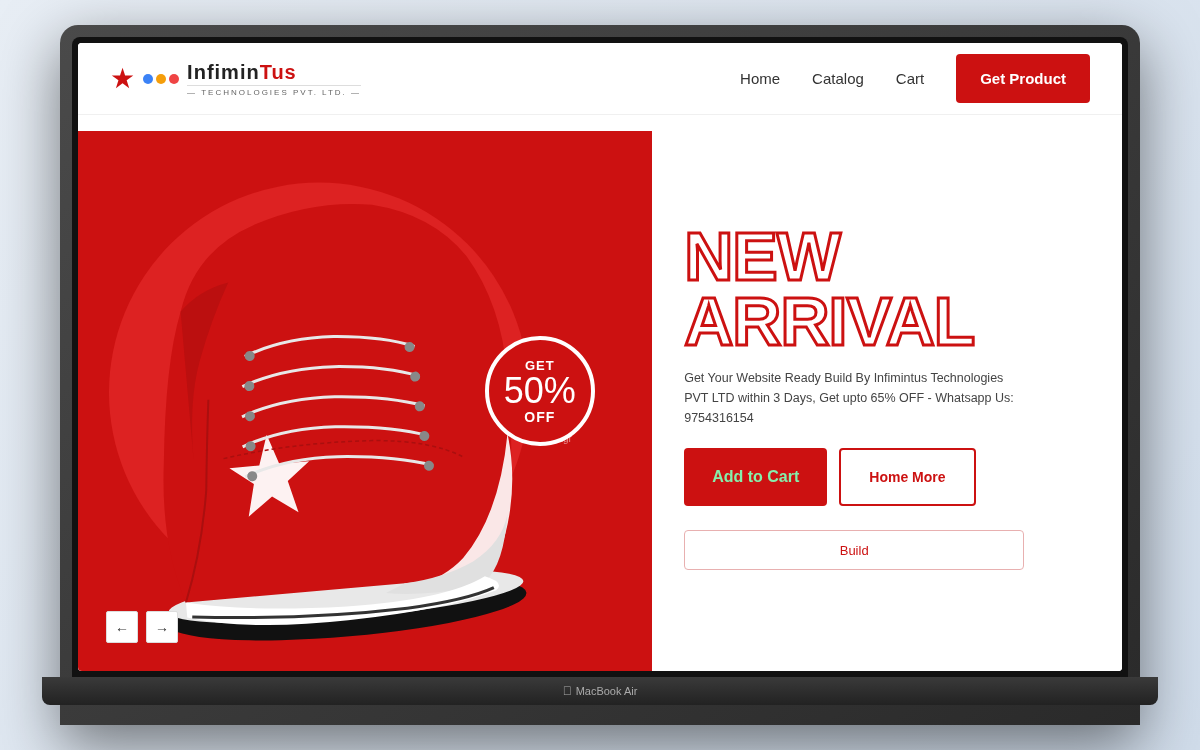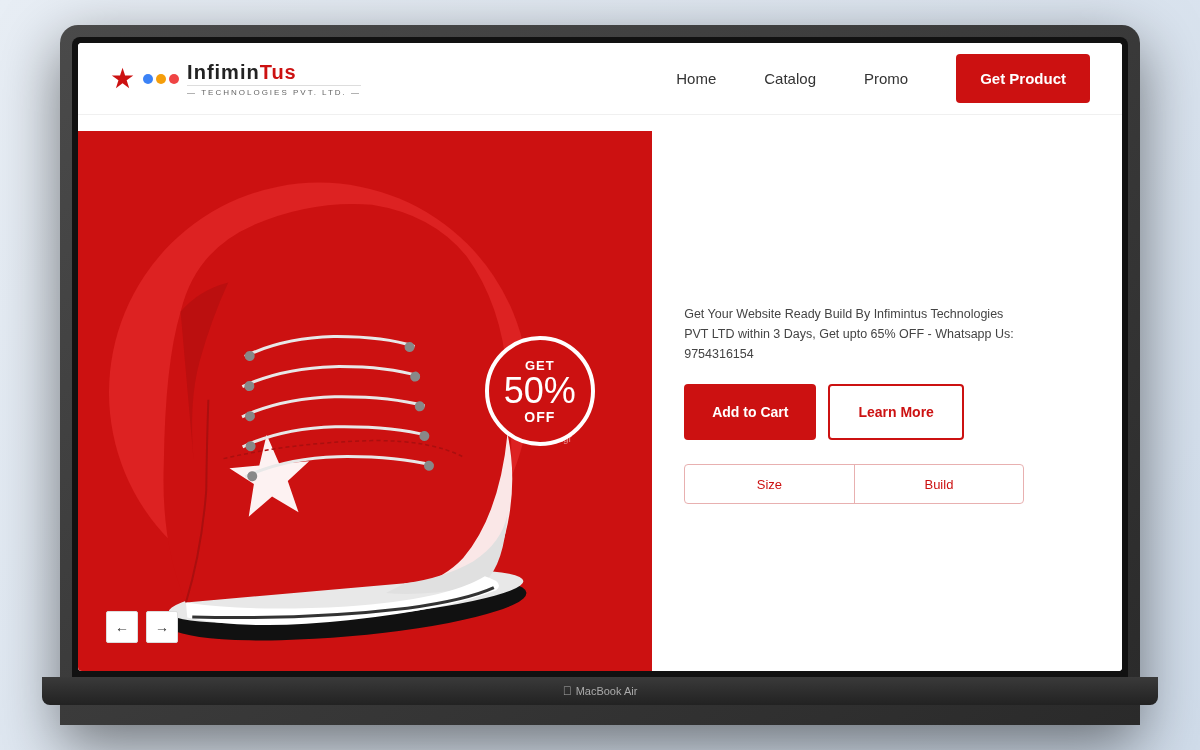--- a/index.html
+++ b/index.html
@@ -136,21 +136,21 @@
       color: #666;
       letter-spacing: 2px;
       border-top: 1px solid #ddd;
       padding-top: 2px;
       margin-top: 1px;
     }
 
     .nav-links {
       display: flex;
       align-items: center;
-      gap: 48px;
+      gap: 32px;
       margin-left: 37px;
     }
 
     .nav-link {
       font-size: 15px;
       color: #333;
       cursor: pointer;
       font-weight: 500;
     }
 
@@ -271,25 +271,25 @@
     }
 
     .hero-buttons {
       display: flex;
       gap: 12px;
       margin-bottom: 24px;
     }
 
     .btn-add-cart {
       background: #cc1111;
-      color: #ffffff;
+      color: #86efac;
       padding: 20px 28px;
       border: none;
       border-radius: 4px;
-      font-size: 14px;
+      font-size: 16px;
       font-weight: 600;
       cursor: pointer;
     }
 
     .btn-learn-more {
       background: #fff;
       color: #cc1111;
       padding: 12px 28px;
       border: 2px solid #cc1111;
       border-radius: 4px;
@@ -375,21 +375,21 @@
               <div class="logo-name">
                 <span style="color:#222">Infimin</span><span style="color:#cc1111">Tus</span>
               </div>
               <div class="logo-sub">— TECHNOLOGIES PVT. LTD. —</div>
             </div>
           </div>
 
           <div class="nav-links">
             <span class="nav-link">Home</span>
             <span class="nav-link">Catalog</span>
-            <span class="nav-link">Promo</span>
+            <span class="nav-link">Cart</span>
             <button class="nav-cta">Get Product</button>
           </div>
         </nav>
 
         <div class="hero">
 
           <div class="hero-left">
 
             <div style="position:absolute;width:420px;height:420px;background:#dd2222;border-radius:50%;top:50%;left:42%;transform:translate(-50%,-52%);z-index:1;"></div>
 
@@ -444,33 +444,38 @@
             <span style="position:absolute;bottom:42%;right:14%;font-size:10px;color:rgba(255,255,255,0.5);z-index:5;">backgr</span>
 
             <div class="nav-arrows">
               <div class="nav-arrow">←</div>
               <div class="nav-arrow">→</div>
             </div>
           </div>
 
           <div class="hero-right">
 
+            <div class="hero-title">
+              <div>
+                <span style="-webkit-text-stroke:3px #cc1111;color:transparent;">NEW</span>
+              </div>
+              <div>
+                <span style="-webkit-text-stroke:3px #cc1111;color:transparent;">ARRIVAL</span>
+              </div>
+            </div>
 
             <p class="hero-desc">Get Your Website Ready Build By Infimintus Technologies PVT LTD within 3 Days, Get upto 65% OFF - Whatsapp Us: 9754316154</p>
 
             <div class="hero-buttons">
               <button class="btn-add-cart">Add to Cart</button>
-              <button class="btn-learn-more">Learn More</button>
+              <button class="btn-learn-more">Home More</button>
             </div>
 
             <div class="product-table">
               <div class="product-table-header">
-                <div class="table-col table-col-size-header">
-                  <span class="table-header-text">Size</span>
-                </div>
                 <div class="table-col">
                   <span class="table-header-text">Build</span>
                 </div>
               </div>
             </div>
 
           </div>
         </div>
       </div>
 

